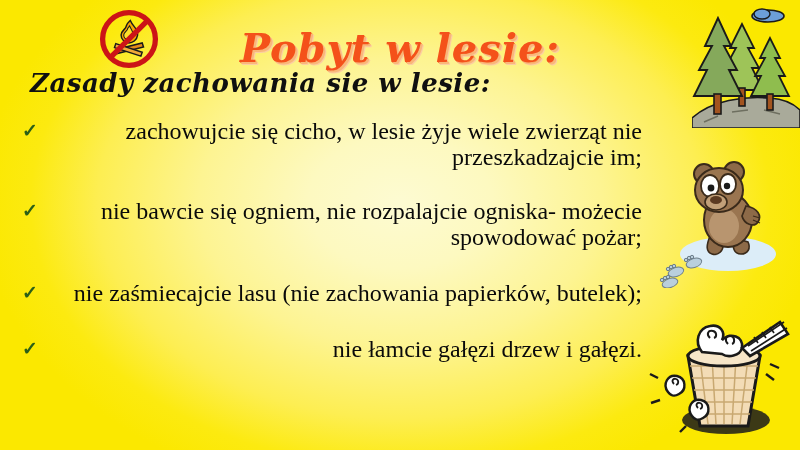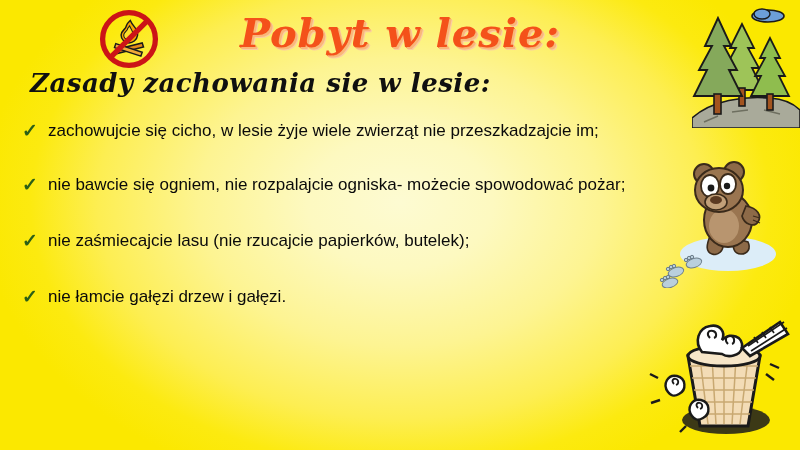--- a/index.html
+++ b/index.html
@@ -44,20 +44,21 @@
     font-weight: bold;
     font-style: italic;
     letter-spacing: 1px;
     color: #f4511a;
     text-shadow:
       2px 2px 0 #f9b77a,
       3px 3px 0 #fbcfa2,
       1px 1px 0 #f7863f;
     line-height: 1.05;
     white-space: nowrap;
+    margin-top: 15px;
   }
 
   #subtitle {
     position: absolute;
     left: 30px;
     top: 68px;
     font-family: "DejaVu Serif", serif;
     font-size: 26px;
     font-weight: bold;
     font-style: italic;
@@ -84,26 +85,27 @@
     flex: 0 0 auto;
     width: 24px;
     font-size: 19px;
     line-height: 26px;
     color: #2b5f17;
     font-weight: bold;
     text-align: left;
   }
   .bullet-text {
     flex: 1 1 auto;
-    font-family: Liberation Sans, sans-serif;
-    font-size: 17px;
+    font-family: Liberation Serif, serif;
+    font-size: 24px;
     line-height: 26px;
     color: #0a0a0a;
     text-indent: 0;
     padding-left: 2px;
+    text-align: right;
   }
   .b1 { margin-bottom: 28px; }
   .b2 { margin-bottom: 30px; }
   .b3 { margin-bottom: 30px; }
 
   
   .art {
     position: absolute;
     z-index: 4;
   }
@@ -144,21 +146,21 @@
       <span class="bullet-text">zachowujcie się cicho, w lesie żyje wiele zwierząt nie przeszkadzajcie im;</span>
     </div>
 
     <div class="bullet-row b2">
       <span class="bullet-mark">✓</span>
       <span class="bullet-text">nie bawcie się ogniem, nie rozpalajcie ogniska- możecie spowodować pożar;</span>
     </div>
 
     <div class="bullet-row b3">
       <span class="bullet-mark">✓</span>
-      <span class="bullet-text">nie zaśmiecajcie lasu (nie rzucajcie papierków, butelek);</span>
+      <span class="bullet-text">nie zaśmiecajcie lasu (nie zachowania papierków, butelek);</span>
     </div>
 
     <div class="bullet-row">
       <span class="bullet-mark">✓</span>
       <span class="bullet-text">nie łamcie gałęzi drzew i gałęzi.</span>
     </div>
 
   </div>
 
   <div class="art" id="art-trees">

